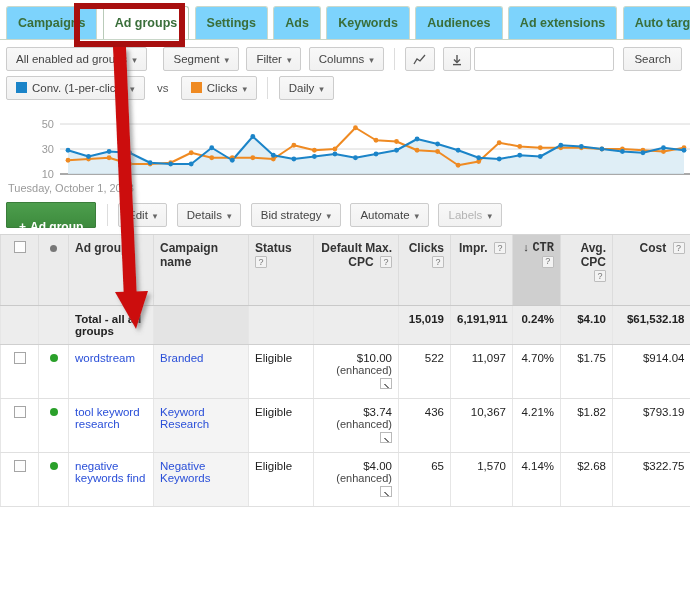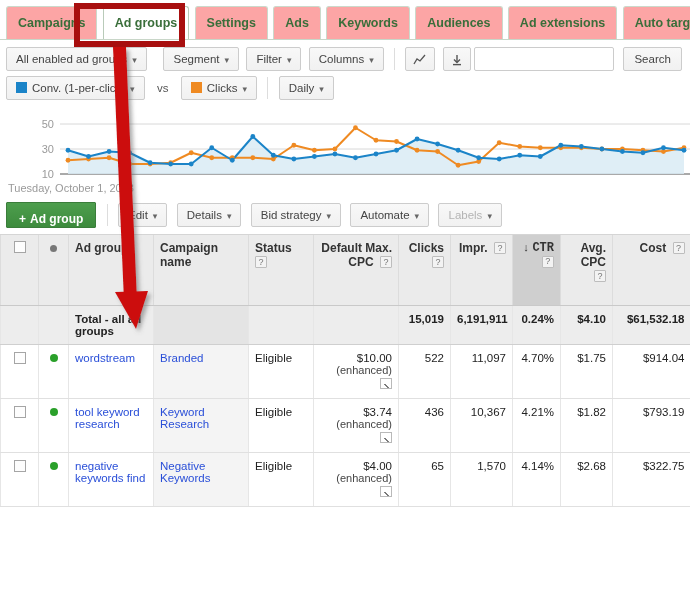--- a/index.html
+++ b/index.html
@@ -26,21 +26,21 @@
     box-sizing: border-box;
     white-space: nowrap;
     overflow: hidden;
   }
   .tab {
     display: inline-block;
     height: 33px;
     line-height: 33px;
     margin-top: 6px;
     padding: 0 11px;
-    background: #fca5a5;
+    background: #7dd3fc;
     border: 1px solid #cbd9cb;
     border-bottom: none;
     border-radius: 3px 3px 0 0;
     color: #3a6e3a;
     font-size: 12.5px;
     font-weight: bold;
     vertical-align: top;
     box-sizing: border-box;
     margin-right: 2px;
   }
@@ -150,21 +150,21 @@
   .actionbar {
     height: 40px;
     padding: 8px 6px 0 6px;
     box-sizing: border-box;
     white-space: nowrap;
   }
   .btn-green {
     display: inline-block;
     height: 26px;
     line-height: 25px;
-    padding: 4px 12px;
+    padding: 12px 12px;
     background: linear-gradient(#4d9e4d, #3d8b3d);
     border: 1px solid #3a7d3a;
     border-radius: 1px;
     color: #fff;
     font-size: 12px;
     font-weight: bold;
     vertical-align: middle;
     box-sizing: border-box;
   }
   .plus { font-weight: bold; margin-right: 4px; }

